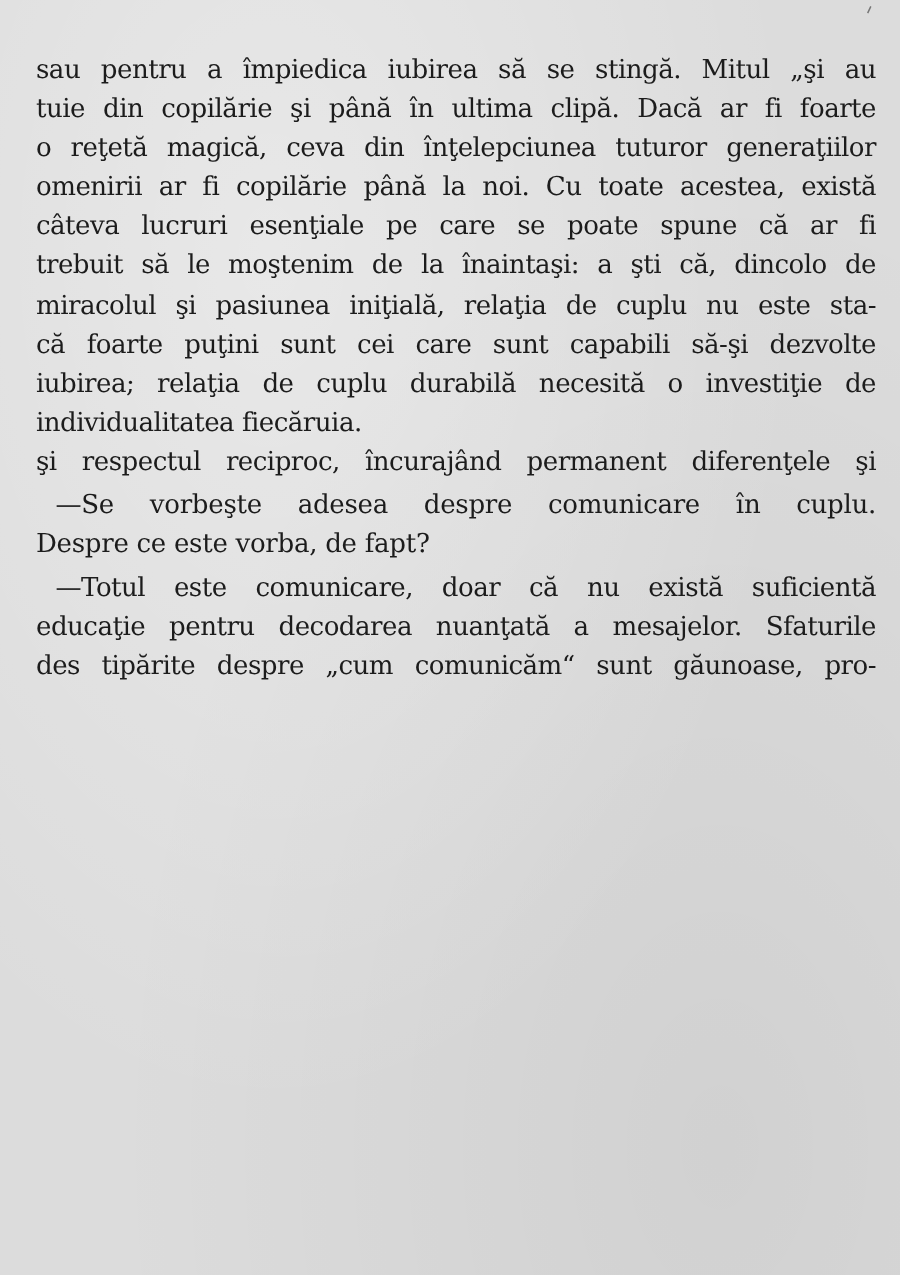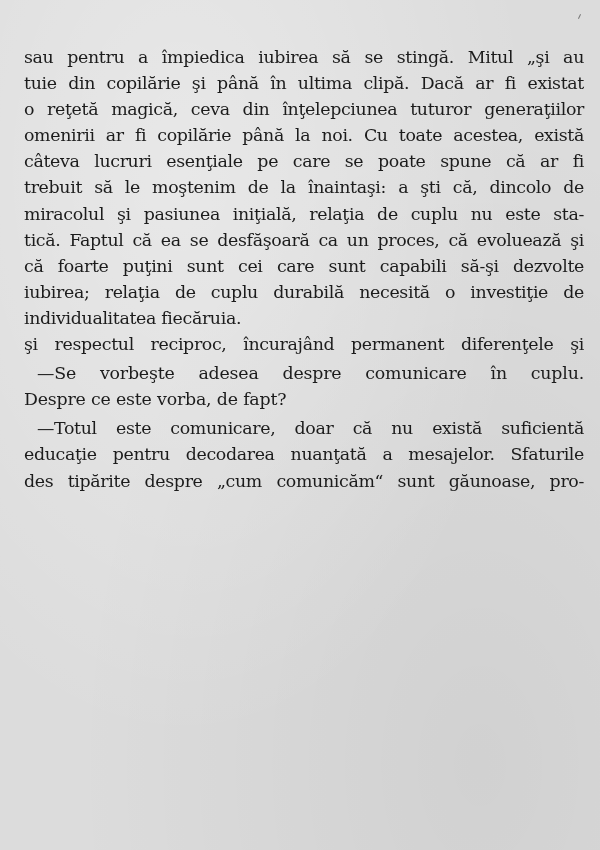--- a/index.html
+++ b/index.html
@@ -6,21 +6,21 @@
   body {
     width: 600px; height: 850px; overflow: hidden;
     background: #dcdcdc;
     background-image:
       radial-gradient(ellipse at 30% 20%, rgba(255,255,255,0.35), rgba(255,255,255,0) 60%),
       radial-gradient(ellipse at 80% 90%, rgba(0,0,0,0.05), rgba(0,0,0,0) 60%);
     font-family: "DejaVu Serif", "Liberation Serif", serif;
     color: #1c1c1c;
   }
   .page {
-    position: absolute; left: 0; top: 10px; width: 600px; height: 722px;
+    position: absolute; left: 0; top: 0; width: 600px; height: 722px;
   }
   .textblock {
     position: absolute; left: 24px; top: 34px; width: 560px;
   }
   .para {
     margin: 0;
     font-size: 17.4px;
     line-height: 26.1px;
     text-align: justify;
     text-align-last: left;
@@ -46,27 +46,26 @@
 </style>
 </head>
 <body>
 
 <div class="page">
   <div class="tick"></div>
   <div class="textblock">
 
     <div class="para">
       <span class="line">sau pentru a împiedica iubirea să se stingă. Mitul „şi au</span>
-      <span class="line">tuie din copilărie şi până în ultima clipă. Dacă ar fi existat</span>
+      <span class="line">tuie din copilărie şi până în ultima clipă. Dacă ar fi foarte</span>
       <span class="line">o reţetă magică, ceva din înţelepciunea tuturor generaţiilor</span>
       <span class="line">omenirii ar fi copilărie până la noi. Cu toate acestea, există</span>
       <span class="line">câteva lucruri esenţiale pe care se poate spune că ar fi</span>
       <span class="line">trebuit să le moştenim de la înaintaşi: a şti că, dincolo de</span>
       <span class="line">miracolul şi pasiunea iniţială, relaţia de cuplu nu este sta-</span>
-      <span class="line">tică. Faptul că ea se desfăşoară ca un proces, că evoluează şi</span>
       <span class="line">că foarte puţini sunt cei care sunt capabili să-şi dezvolte</span>
       <span class="line">iubirea; relaţia de cuplu durabilă necesită o investiţie de</span>
       <span class="line last">individualitatea fiecăruia.</span>
       <span class="line">şi respectul reciproc, încurajând permanent diferenţele şi</span>
     </div>
 
     <div class="gap"></div>
 
     <div class="para bold">
       <span class="line indent">—Se vorbeşte adesea despre comunicare în cuplu.</span>

